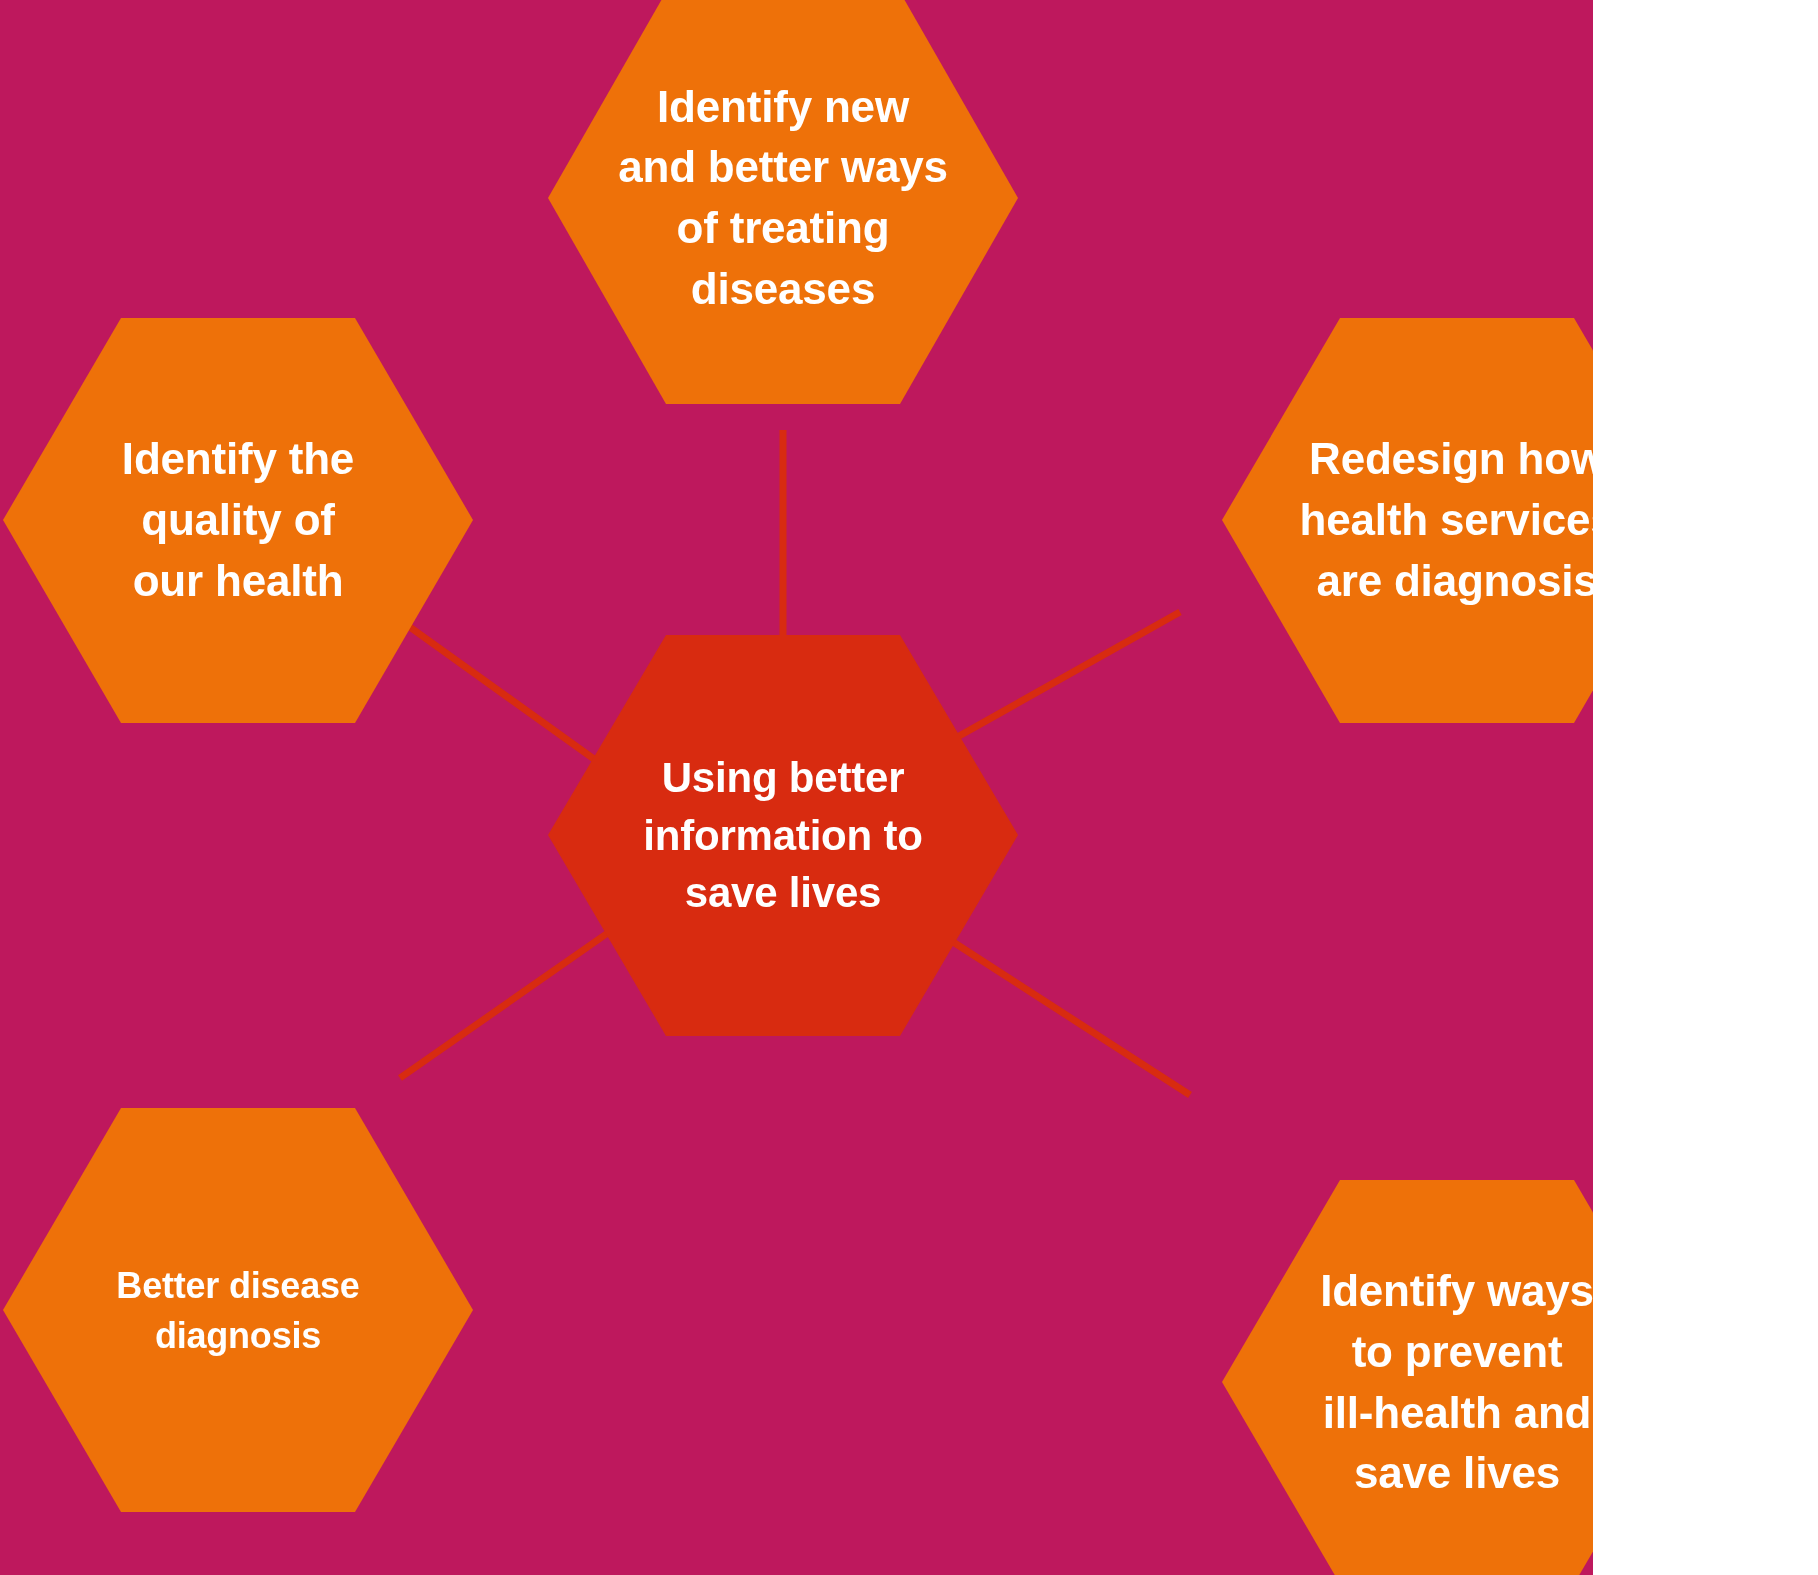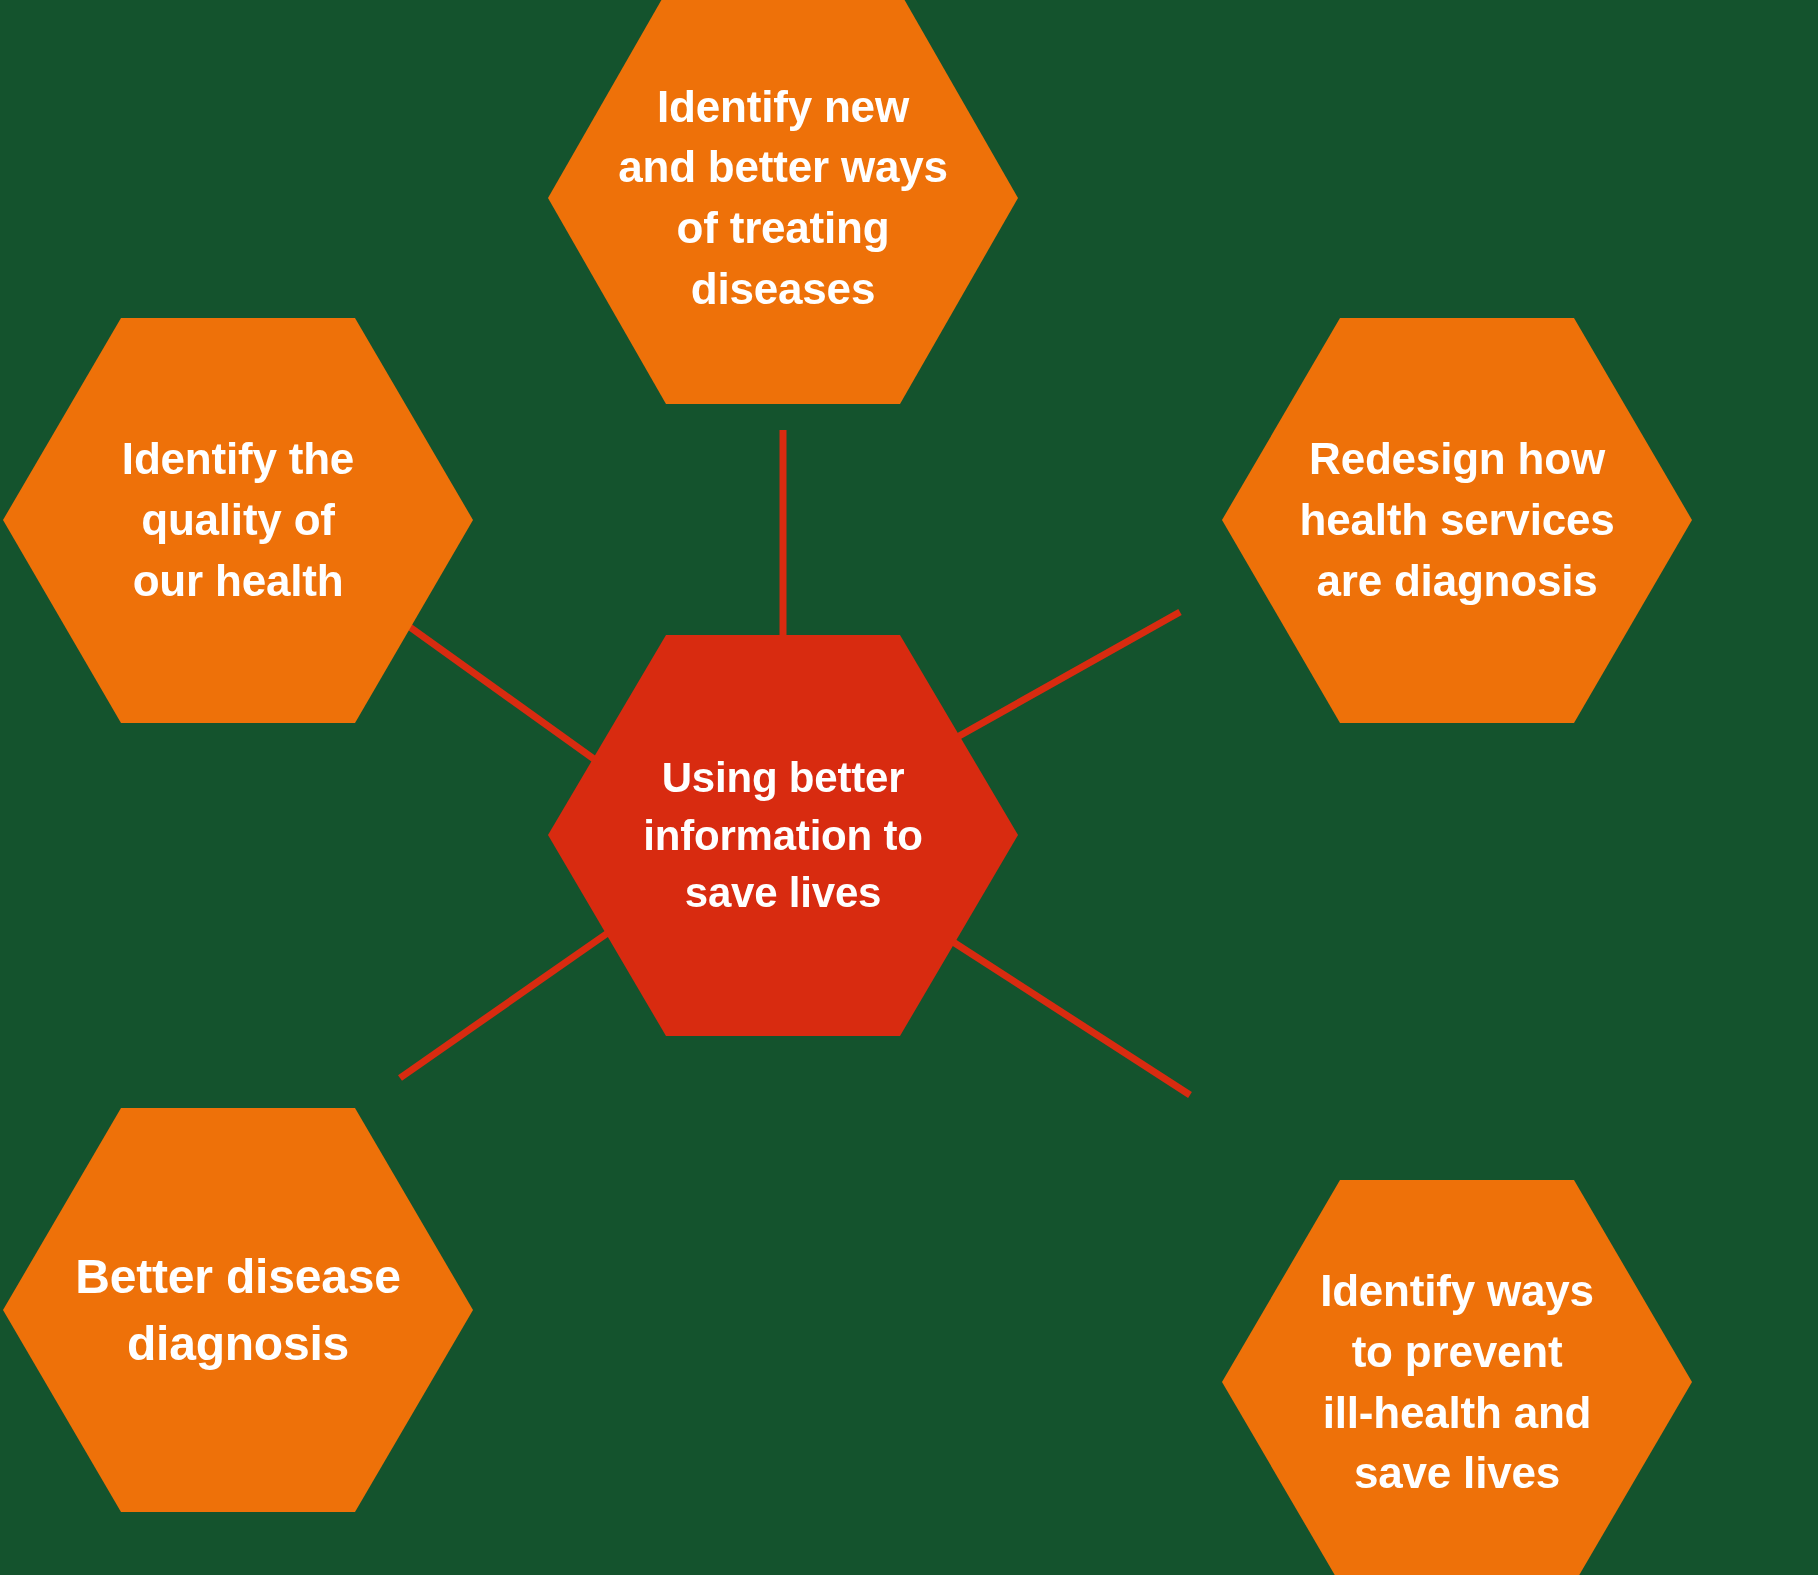--- a/index.html
+++ b/index.html
@@ -6,23 +6,23 @@
   html, body {
     margin: 0;
     padding: 0;
     background: #ffffff;
   }
   body {
     font-family: "Liberation Sans", sans-serif;
   }
   #stage {
     position: relative;
-    width: 1818px;
+    width: 1593px;
     height: 1575px;
-    background: #14532d;
+    background: #be185d;
     overflow: hidden;
   }
   #diagram-svg {
     position: absolute;
     top: 0;
     left: 0;
     width: 1818px;
     height: 1575px;
     display: block;
   }
@@ -91,21 +91,21 @@
 diseases</div>
 
   <div class="node-label" style="left:3px; top:318px; width:470px; height:405px; font-size:44px;">Identify the
 quality of
 our health</div>
 
   <div class="node-label" style="left:1222px; top:318px; width:470px; height:405px; font-size:44px;">Redesign how
 health services
 are diagnosis</div>
 
-  <div class="node-label" style="left:3px; top:1108px; width:470px; height:405px; font-size:48px;">Better disease
+  <div class="node-label" style="left:3px; top:1108px; width:470px; height:405px; font-size:36px;">Better disease
 diagnosis</div>
 
   <div class="node-label" style="left:1222px; top:1180px; width:470px; height:405px; font-size:44px;">Identify ways
 to prevent
 ill-health and
 save lives</div>
 
   <div class="node-label" style="left:548px; top:635px; width:470px; height:401px; font-size:42px;">Using better
 information to
 save lives</div>

